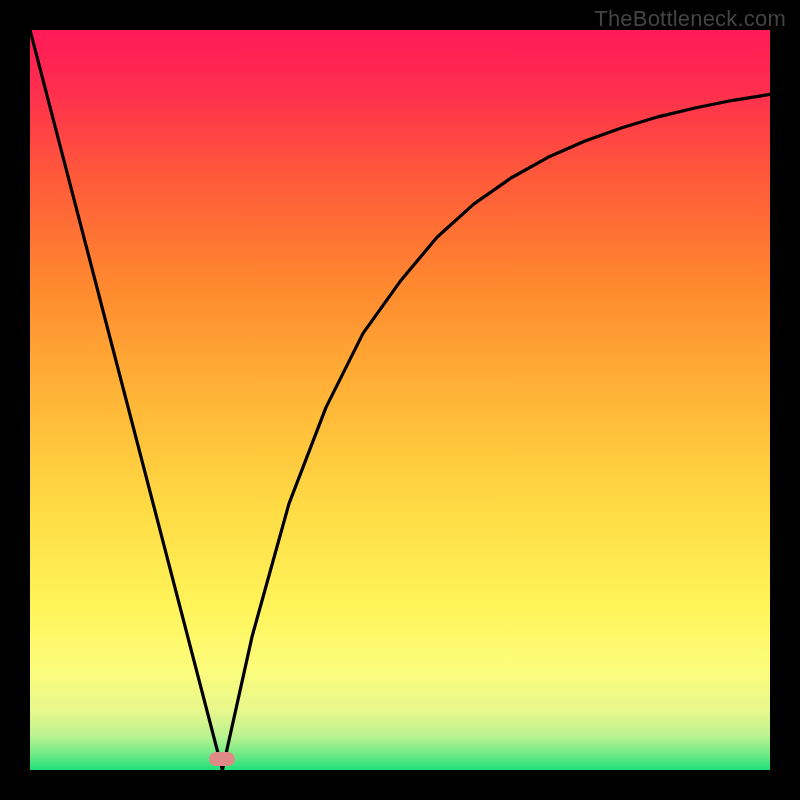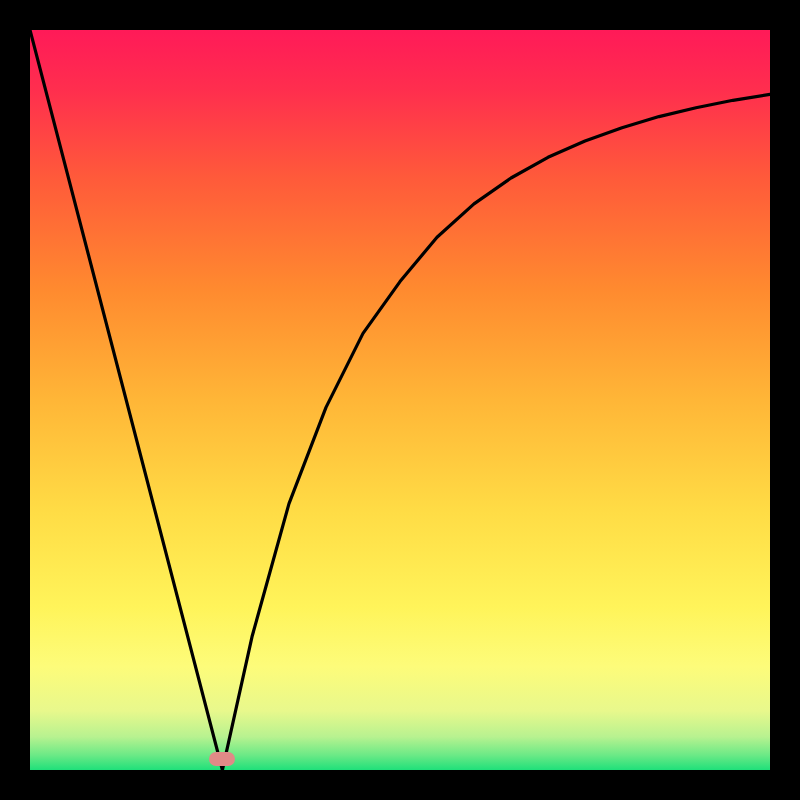--- a/index.html
+++ b/index.html
@@ -52,20 +52,21 @@
     border-radius: 7px;
     transform: translate(-50%, -50%);
     z-index: 5;
   }
 </style>
 </head>
 <body>
 
 <div class="frame">
 
+  <div class="attribution">TheBottleneck.com</div>
 
   <div class="plot-area">
     <svg class="gradient-bg" viewBox="0 0 740 740" preserveAspectRatio="none">
       <defs>
         <linearGradient id="bg-grad" x1="0" y1="0" x2="0" y2="1">
             <stop offset="0%" stop-color="#ff1a58"></stop>
             <stop offset="8%" stop-color="#ff2e4e"></stop>
             <stop offset="20%" stop-color="#ff5a3a"></stop>
             <stop offset="35%" stop-color="#ff8a2f"></stop>
             <stop offset="50%" stop-color="#ffb637"></stop>

